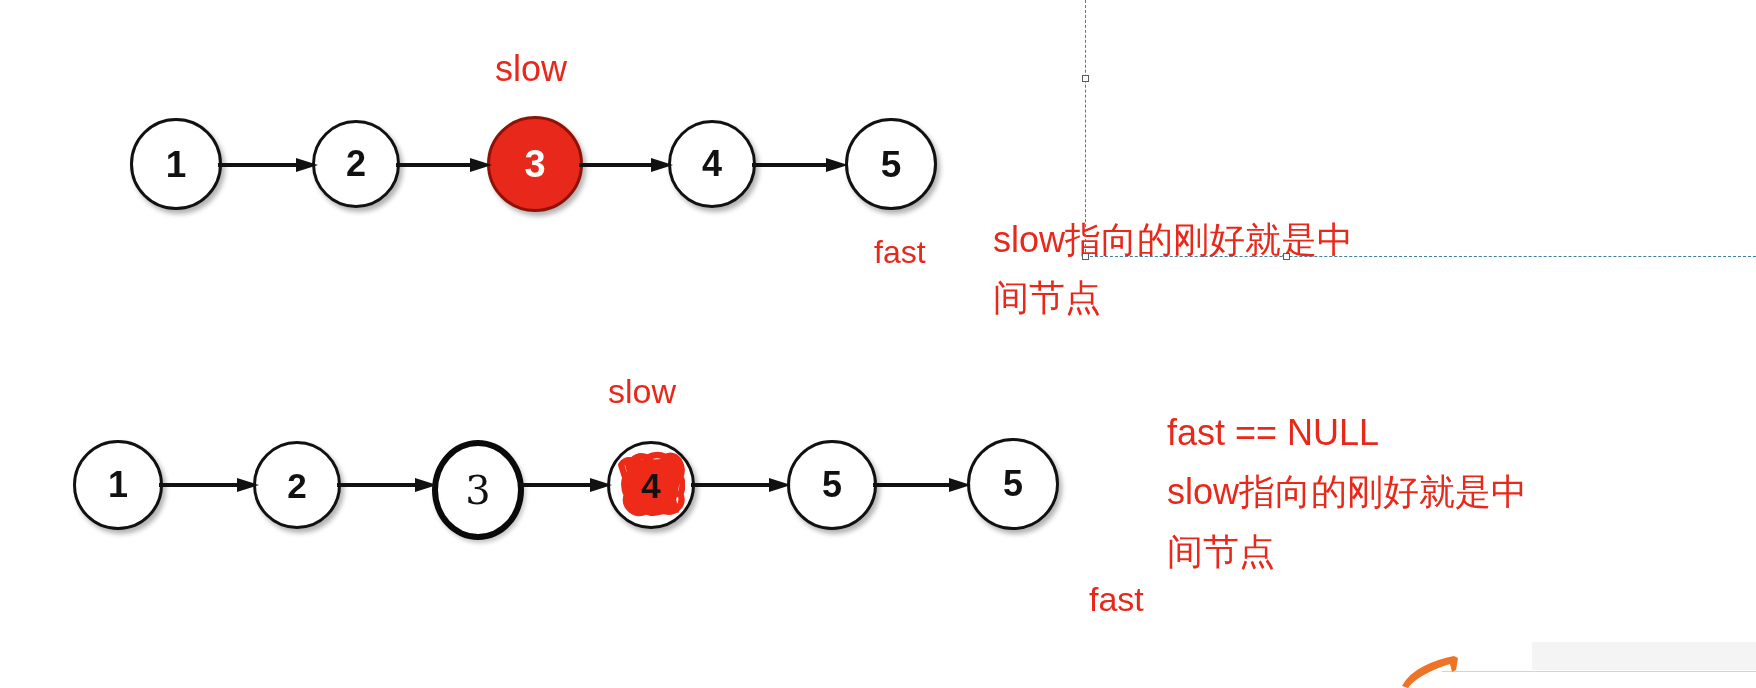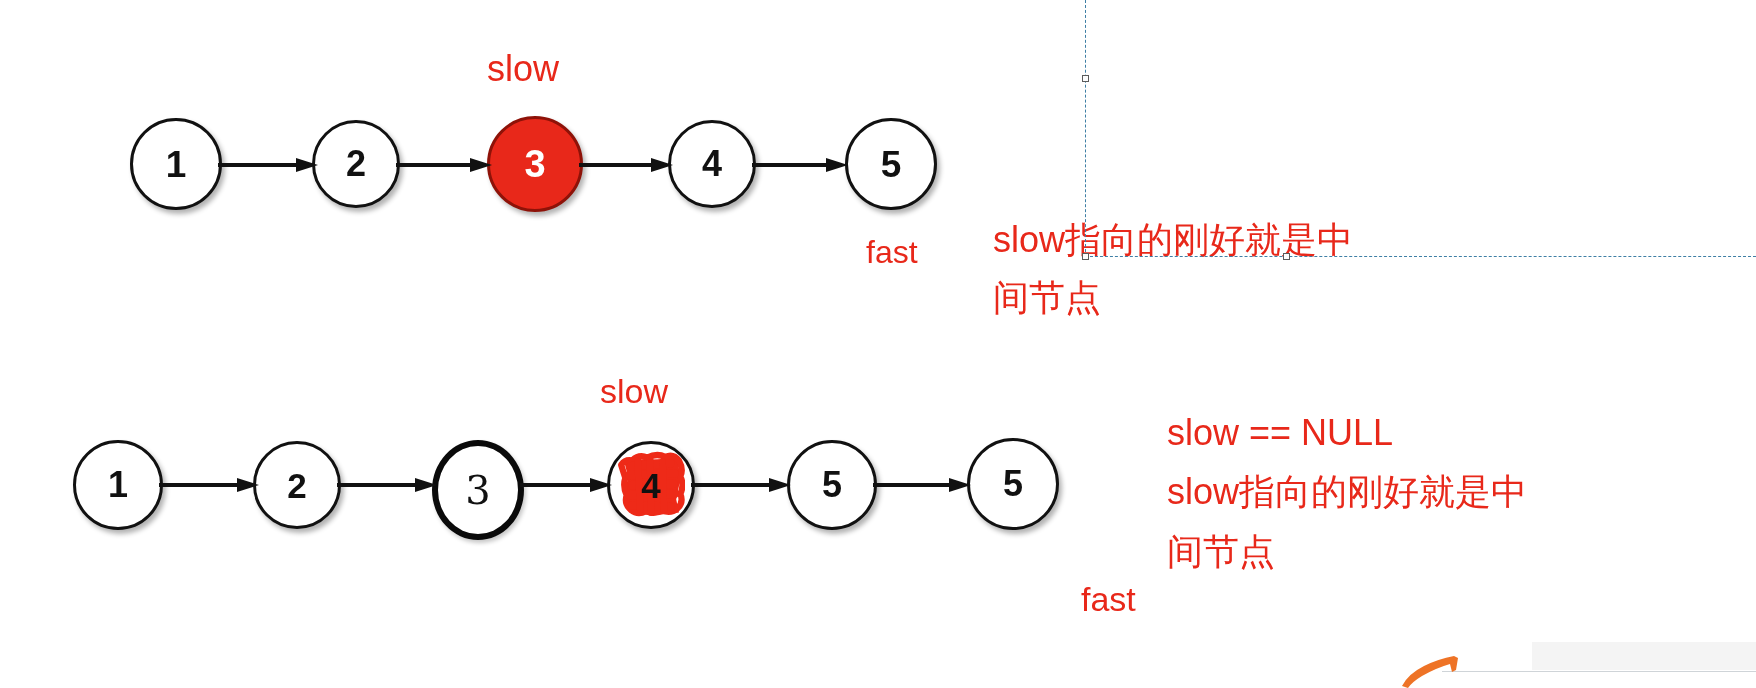--- a/index.html
+++ b/index.html
@@ -74,20 +74,21 @@
     color: #e8281a;
     white-space: nowrap;
     user-select: none;
   }
   .ptr-label {
     position: absolute;
     color: #e8281a;
     white-space: nowrap;
     font-size: 32px;
     user-select: none;
+    margin-left: 8px;
   }
 
   
   .sel-v {
     position: absolute;
     border-left: 1.5px dashed #3f7fa5;
     width: 0;
   }
   .sel-h {
     position: absolute;
@@ -236,21 +237,21 @@
       <polygon points="78,0 100,7 78,14" fill="#111"></polygon>
     </svg>
   </div>
   <div class="arrow" style="left:873px; top:478px; width:98px;">
     <svg width="98" height="14" viewBox="0 0 98 14">
       <line x1="0" y1="7" x2="80" y2="7" stroke="#111" stroke-width="4"></line>
       <polygon points="76,0 98,7 76,14" fill="#111"></polygon>
     </svg>
   </div>
 
-  <div class="ann" style="left:1167px; top:412px; font-size:36px;">slow == NULL</div>
+  <div class="ann" style="left:1167px; top:412px; font-size:36px;">fast == NULL</div>
   <div class="ann" style="left:1167px; top:468px; font-size:36px;">slow指向的刚好就是中</div>
   <div class="ann" style="left:1167px; top:528px; font-size:36px;">间节点</div>
 
   <div class="ptr-label" style="left:1081px; top:580px; font-size:34px;">fast</div>
 
   <div class="grey-panel" style="left:1532px; top:642px; width:224px; height:28px;"></div>
   <div class="bottom-rule" style="left:1442px; top:671px; width:314px;"></div>
   <div class="orange-mark" style="left:1398px; top:652px; width:72px; height:36px;">
     <svg width="72" height="36" viewBox="0 0 72 36">
       <path d="M4 34 Q10 22 26 14 Q40 7 56 4 L60 6 L58 18 L54 20 L52 12 Q38 16 24 24 Q14 30 10 36 Z" fill="#ee7326"></path>

